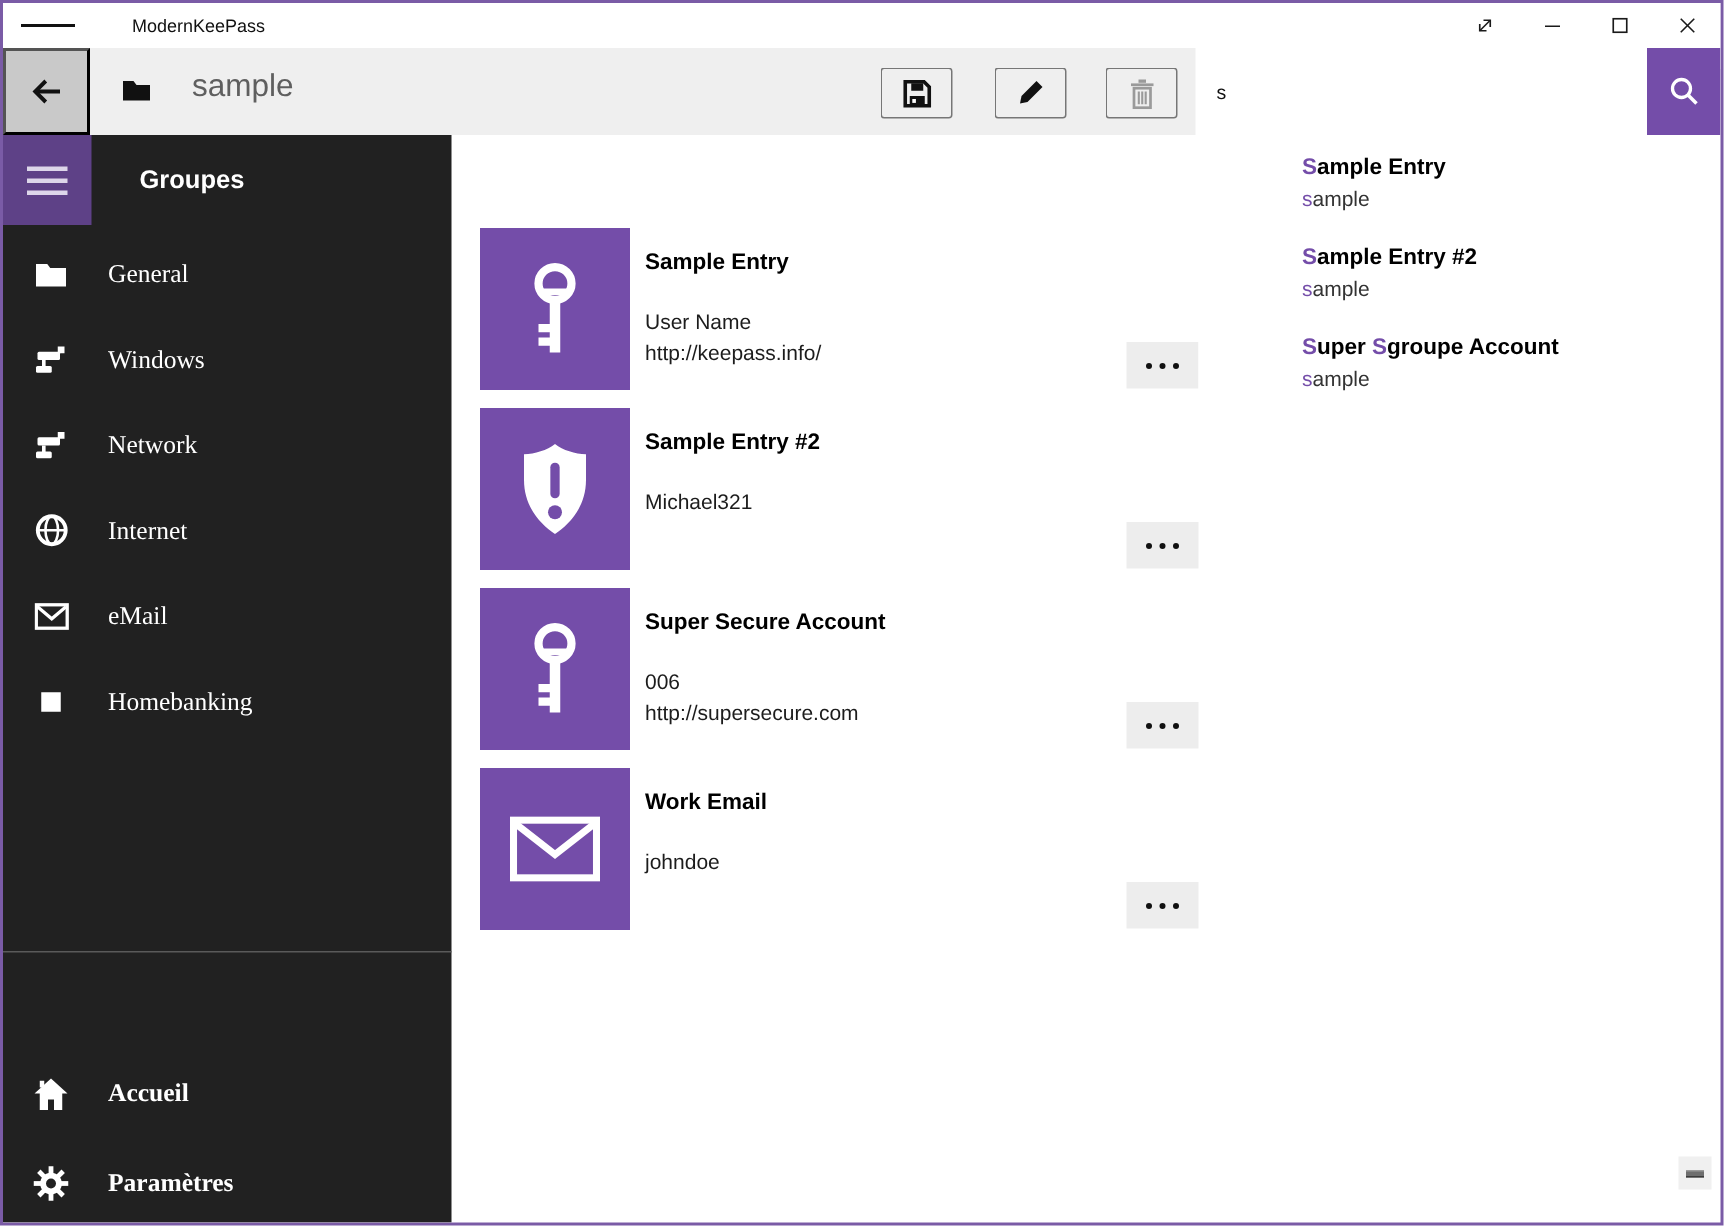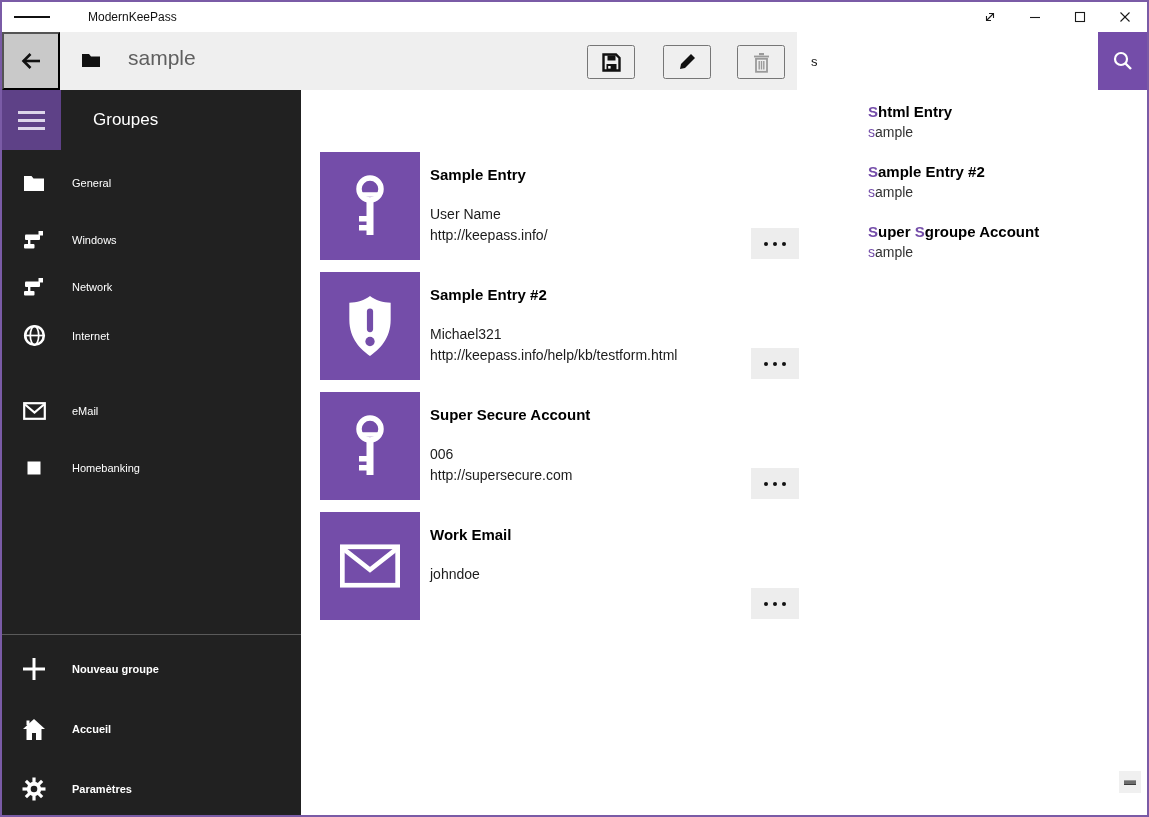--- a/index.html
+++ b/index.html
@@ -26,25 +26,25 @@
   .db-icon { position:absolute; left:78px; top:18px; }
   .db-title { position:absolute; left:126px; top:14px; font-size:21px; color:#5f5f5f; }
   .action-btn { position:absolute; top:13px; width:48px; height:34px; display:flex; align-items:center; justify-content:center; }
   .act-save { left:585px; } .act-edit { left:661px; } .act-del { left:735px; }
   .search-input { position:absolute; left:795px; top:0; width:301px; height:58px; border:none; outline:none; background:#fff; padding:0 0 0 14px; font-size:13px; font-family:inherit; color:#111; }
   .search-btn { position:absolute; left:1096px; top:0; width:49px; height:58px; background:#744da9; border:none; display:flex; align-items:center; justify-content:center; }
   
   .sidebar { position:absolute; left:0; top:88px; width:299px; height:725px; background:#212121; }
   .sb-hamburger { position:absolute; left:0; top:0; width:59px; height:60px; background:#5e4187; border:none; display:flex; flex-direction:column; align-items:center; justify-content:center; }
   .sb-hamburger .bar { width:27px; height:3px; background:#ddd6ea; margin:2.5px 0; }
-  .sb-header { position:absolute; left:91px; top:0; height:60px; line-height:60px; font-size:17px; font-weight:normal; color:#fff; }
+  .sb-header { position:absolute; left:91px; top:0; height:60px; line-height:60px; font-size:17px; font-weight:bold; color:#fff; }
   .sb-item { position:absolute; left:0; width:299px; height:57px; cursor:default; }
   .sb-item .ic { position:absolute; left:20px; top:50%; transform:translateY(-50%); width:24px; height:24px; display:flex; align-items:center; justify-content:center; }
-  .sb-item .lbl { position:absolute; left:70px; top:50%; transform:translateY(-50%); font-size:11px; color:#fff; white-space:nowrap; }
-  .sb-g0{top:64px;} .sb-g1{top:121px;} .sb-g2{top:168px;} .sb-g3{top:217px;padding-left:29px;} .sb-g4{top:292px;} .sb-g5{top:349px;}
+  .sb-item .lbl { position:absolute; left:70px; top:50%; transform:translateY(-50%); font-size:17px; color:#fff; white-space:nowrap;font-family:Liberation Serif, serif; }
+  .sb-g0{top:64px;} .sb-g1{top:121px;} .sb-g2{top:178px;} .sb-g3{top:235px;padding-left:29px;} .sb-g4{top:292px;} .sb-g5{top:349px;}
   .sb-divider { position:absolute; left:0; top:544px; width:299px; height:1px; background:#5a5a5a; }
   .sb-f0{top:549px; height:60px;} .sb-f1{top:609px; height:60px;text-align:center;} .sb-f2{top:669px; height:60px;}
   .sb-footer .lbl, .sb-bold { font-weight:bold; }
   
   .entries { position:absolute; left:318px; top:150px; width:482px; }
   .entry { position:relative; height:108px; margin-bottom:12px; }
   .tile { position:absolute; left:0; top:0; width:100px; height:108px; background:#744da9; display:flex; align-items:center; justify-content:center; }
   .e-title { position:absolute; left:110px; top:14px; font-size:15px; font-weight:bold; color:#000; white-space:nowrap; }
   .e-user  { position:absolute; left:110px; top:54px; font-size:14px; color:#1c1c1c; white-space:nowrap; }
   .e-url   { position:absolute; left:110px; top:75px; font-size:14px; color:#1c1c1c; white-space:nowrap; }
@@ -205,29 +205,20 @@
     <span class="ic">
       <svg width="22" height="22" viewBox="0 0 22 22">
           <rect x="4.5" y="4.5" width="13" height="13" fill="#fff"></rect>
         </svg>
     </span>
     <span class="lbl">Homebanking</span>
   </div>
 
   <div class="sb-divider"></div>
 
-  <div class="sb-item sb-footer sb-f0">
-    <span class="ic">
-      <svg width="24" height="24" viewBox="0 0 24 24">
-        <rect x="10.5" y="1" width="3" height="22" fill="#fff"></rect>
-        <rect x="1" y="10.5" width="22" height="3" fill="#fff"></rect>
-      </svg>
-    </span>
-    <span class="lbl">Nouveau groupe</span>
-  </div>
   <div class="sb-item sb-footer sb-f1">
     <span class="ic">
       <svg width="24" height="23" viewBox="0 0 24 23">
         <path d="M12,1 L23,11 H19.5 V22 H14 V15 H10 V22 H4.5 V11 H1 Z" fill="#fff"></path>
         <rect x="4.5" y="2.5" width="3" height="4.5" fill="#fff"></rect>
       </svg>
     </span>
     <span class="lbl">Accueil</span>
   </div>
   <div class="sb-item sb-footer sb-f2">
@@ -276,21 +267,20 @@
   <div class="entry">
     <div class="tile">
       <svg width="46" height="62" viewBox="0 0 44 60">
         <path d="M22,1 C27,5 35,7.5 42,7.5 V24 C42,42 31,53 22,59 C13,53 2,42 2,24 V7.5 C9,7.5 17,5 22,1 Z" fill="#fff"></path>
         <rect x="19" y="13" width="6" height="23" rx="3" fill="#744da9"></rect>
         <circle cx="22" cy="45" r="4.5" fill="#744da9"></circle>
       </svg>
     </div>
     <div class="e-title">Sample Entry #2</div>
     <div class="e-user">Michael321</div>
-    <div class="e-url">http://keepass.info/help/kb/testform.html</div>
     <button class="dots-btn">
         <i></i>
         <i></i>
         <i></i>
       </button>
   </div>
 
   <div class="entry">
     <div class="tile">
       <svg width="44" height="66" viewBox="0 0 44 66">
@@ -325,21 +315,21 @@
         <i></i>
         <i></i>
         <i></i>
       </button>
   </div>
 
 </div>
 
 <div class="suggestions">
   <div class="sug">
-    <div class="sug-title"><span class="hl">S</span><span>html Entry</span><span class="hl"></span><span></span></div>
+    <div class="sug-title"><span class="hl">S</span><span>ample Entry</span><span class="hl"></span><span></span></div>
     <div class="sug-sub"><span class="hl">s</span><span>ample</span></div>
   </div>
   <div class="sug">
     <div class="sug-title"><span class="hl">S</span><span>ample Entry #2</span><span class="hl"></span><span></span></div>
     <div class="sug-sub"><span class="hl">s</span><span>ample</span></div>
   </div>
   <div class="sug">
     <div class="sug-title"><span class="hl">S</span><span>uper </span><span class="hl">S</span><span>groupe Account</span></div>
     <div class="sug-sub"><span class="hl">s</span><span>ample</span></div>
   </div>

